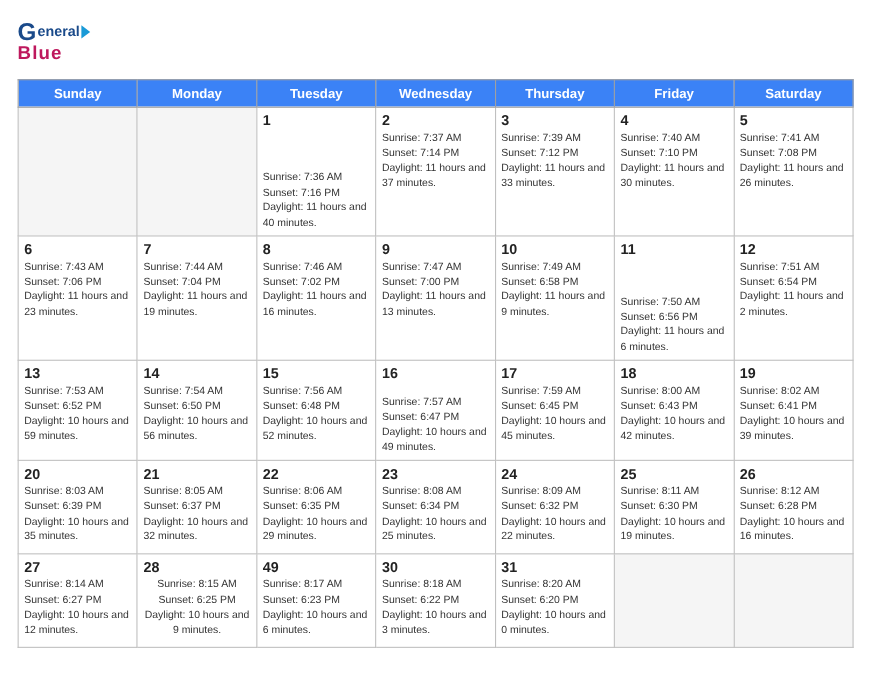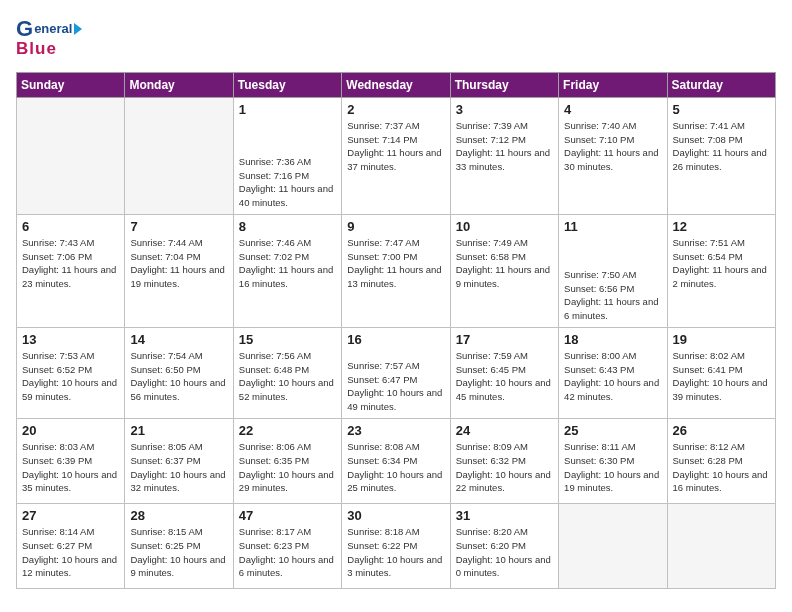--- a/index.html
+++ b/index.html
@@ -36,26 +36,26 @@
     }
     .title-block { text-align: right; }
     .calendar-title { font-size: 36px; font-weight: bold; color: #222; }
     .calendar-subtitle { font-size: 14px; color: #444; }
     table {
       width: 100%;
       border-collapse: collapse;
       table-layout: fixed;
     }
     th {
-      background: #701a75;
+      background: #3b82f6;
       color: #fff;
       font-size: 12px;
       font-weight: bold;
       padding: 5px 4px;
-      text-align: left;
+      text-align: center;
       border: 1px solid #a0a0a0;
     }
     td {
       border: 1px solid #c0c0c0;
       vertical-align: top;
       padding: 4px 5px;
       font-size: 10px;
       color: #333;
       height: 85px;
       background: #fff;
@@ -268,26 +268,26 @@
       </tr>
       <tr>
         <td>
           <div class="day-number">27</div>
           <div class="day-info" style="white-space: pre-line;">Sunrise: 8:14 AM
 Sunset: 6:27 PM
 Daylight: 10 hours and 12 minutes.</div>
         </td>
         <td>
           <div class="day-number">28</div>
-          <div class="day-info" style="white-space: pre-line;">Sunrise: 8:15 AM
+          <div class="day-info" style="white-space: pre-line; text-align: center;">Sunrise: 8:15 AM
 Sunset: 6:25 PM
 Daylight: 10 hours and 9 minutes.</div>
         </td>
         <td>
-          <div class="day-number">47</div>
+          <div class="day-number">49</div>
           <div class="day-info" style="white-space: pre-line;">Sunrise: 8:17 AM
 Sunset: 6:23 PM
 Daylight: 10 hours and 6 minutes.</div>
         </td>
         <td>
           <div class="day-number">30</div>
           <div class="day-info" style="white-space: pre-line;">Sunrise: 8:18 AM
 Sunset: 6:22 PM
 Daylight: 10 hours and 3 minutes.</div>
         </td>

